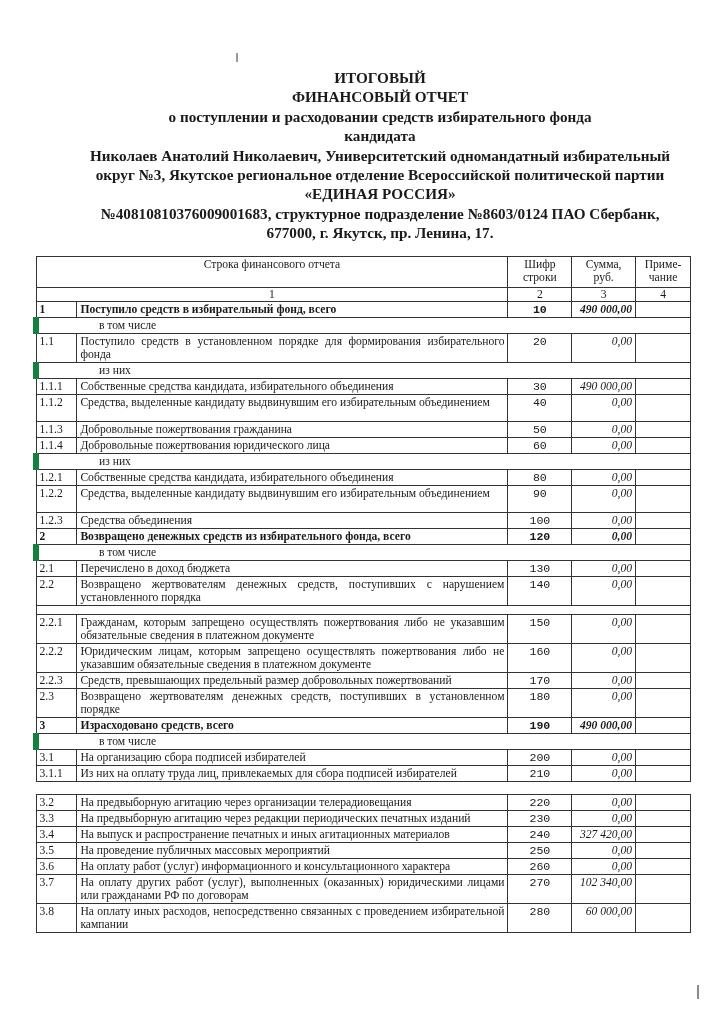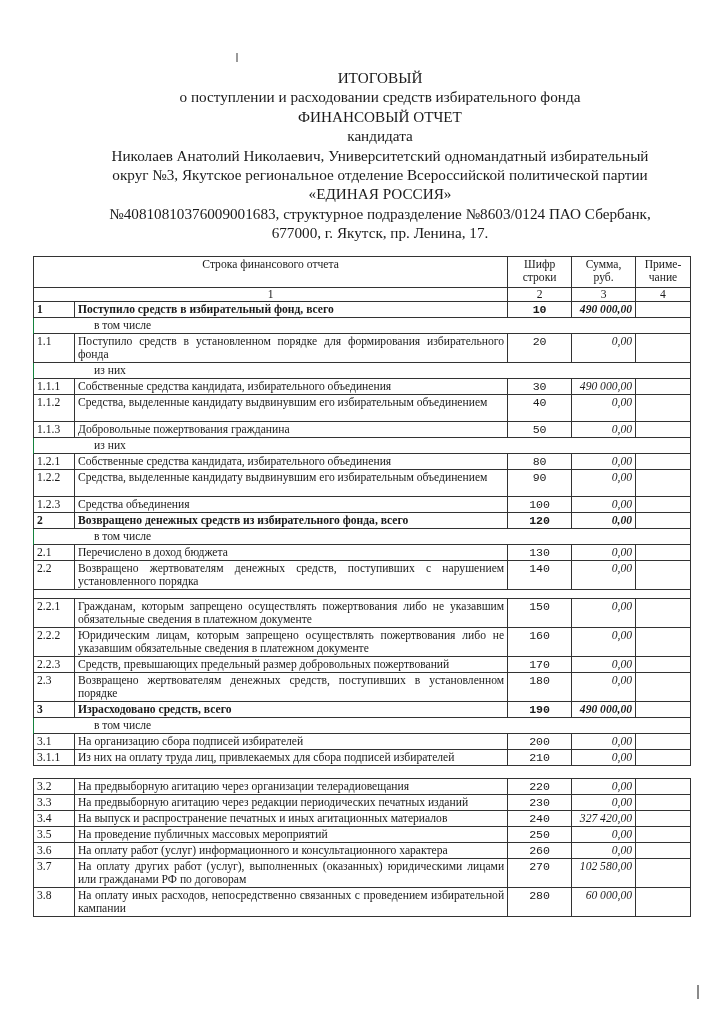--- a/index.html
+++ b/index.html
@@ -4,50 +4,50 @@
 <style>
   html, body { margin: 0; padding: 0; background: #ffffff; }
   body {
     width: 724px; height: 1024px; position: relative; overflow: hidden;
     font-family: "Liberation Serif", "DejaVu Serif", serif; color: #1a1a1a;
   }
   .mark-top { position: absolute; left: 236px; top: 53px; width: 2px; height: 9px; background: #9a9a9a; }
   .mark-br { position: absolute; left: 697px; top: 985px; width: 2px; height: 14px; background: #8a8a8a; }
   .header {
     position: absolute; left: 70px; top: 68px; width: 620px;
-    text-align: center; font-weight: normal; font-size: 15.2px; line-height: 19.4px;
+    text-align: center; font-weight: bold; font-size: 15.2px; line-height: 19.4px;
   }
   .header .wide { margin-left: -45px; margin-right: -45px; }
   table {
     position: absolute; left: 33px; top: 256px; width: 658px;
     border-collapse: collapse; font-size: 11.6px; line-height: 13px;
   }
   td { border: 1px solid #333; padding: 1px 3px; vertical-align: top; }
   col.c0 { width: 41px; } col.c1 { width: 434px; } col.c2 { width: 64px; } col.c3 { width: 64px; } col.c4 { width: 55px; }
   .hdr td { text-align: center; vertical-align: top; }
   .num td { text-align: center; padding: 0 3px; }
   .code { text-align: center; font-family: Liberation Mono, monospace; }
   .sum { text-align: right; font-style: italic; }
   .b td { font-weight: bold; }
   .sub td { border-top: none; border-bottom: none; padding-left: 60px; }
-  .sub td.full { border-left: 1px solid #15803d; border-right: 1px solid #333; }
+  .sub td.full { border-left: 6px solid #15803d; border-right: 1px solid #333; }
   .justify { text-align: justify; margin-top: 24px; }
   tr.gap td { border: none; height: 8px; padding: 0; }
   tr.tall td { height: 24px; }
 </style>
 </head>
 <body>
 
 <div class="mark-top"></div>
 <div class="mark-br"></div>
 
 <div class="header">
   <div>ИТОГОВЫЙ</div>
+  <div>ФИНАНСОВЫЙ ОТЧЕТ</div>
   <div>о поступлении и расходовании средств избирательного фонда</div>
-  <div>ФИНАНСОВЫЙ ОТЧЕТ</div>
   <div>кандидата</div>
   <div class="wide">Николаев Анатолий Николаевич, Университетский одномандатный избирательный</div>
   <div class="wide">округ №3, Якутское региональное отделение Всероссийской политической партии</div>
   <div>«ЕДИНАЯ РОССИЯ»</div>
   <div class="wide">№40810810376009001683, структурное подразделение №8603/0124 ПАО Сбербанк,</div>
   <div>677000, г. Якутск, пр. Ленина, 17.</div>
 </div>
 
 <table>
   <colgroup>
@@ -104,20 +104,27 @@
         <td class="sum">0,00</td>
         <td></td>
       </tr>
       <tr>
         <td>1.1.3</td>
         <td class="justify">Добровольные пожертвования гражданина</td>
         <td class="code">50</td>
         <td class="sum">0,00</td>
         <td></td>
       </tr>
+      <tr>
+        <td>1.1.4</td>
+        <td class="justify">Добровольные пожертвования юридического лица</td>
+        <td class="code">60</td>
+        <td class="sum">0,00</td>
+        <td></td>
+      </tr>
       <tr class="sub">
         <td colspan="5" class="full">из них</td>
       </tr>
       <tr>
         <td>1.2.1</td>
         <td class="justify">Собственные средства кандидата, избирательного объединения</td>
         <td class="code">80</td>
         <td class="sum">0,00</td>
         <td></td>
       </tr>
@@ -249,21 +256,21 @@
         <td>3.6</td>
         <td class="justify">На оплату работ (услуг) информационного и консультационного характера</td>
         <td class="code">260</td>
         <td class="sum">0,00</td>
         <td></td>
       </tr>
       <tr>
         <td>3.7</td>
         <td class="justify">На оплату других работ (услуг), выполненных (оказанных) юридическими лицами или гражданами РФ по договорам</td>
         <td class="code">270</td>
-        <td class="sum">102 580,00</td>
+        <td class="sum">102 340,00</td>
         <td></td>
       </tr>
       <tr>
         <td>3.8</td>
         <td class="justify">На оплату иных расходов, непосредственно связанных с проведением избирательной кампании</td>
         <td class="code">280</td>
         <td class="sum">60 000,00</td>
         <td></td>
       </tr>
     </tbody>

